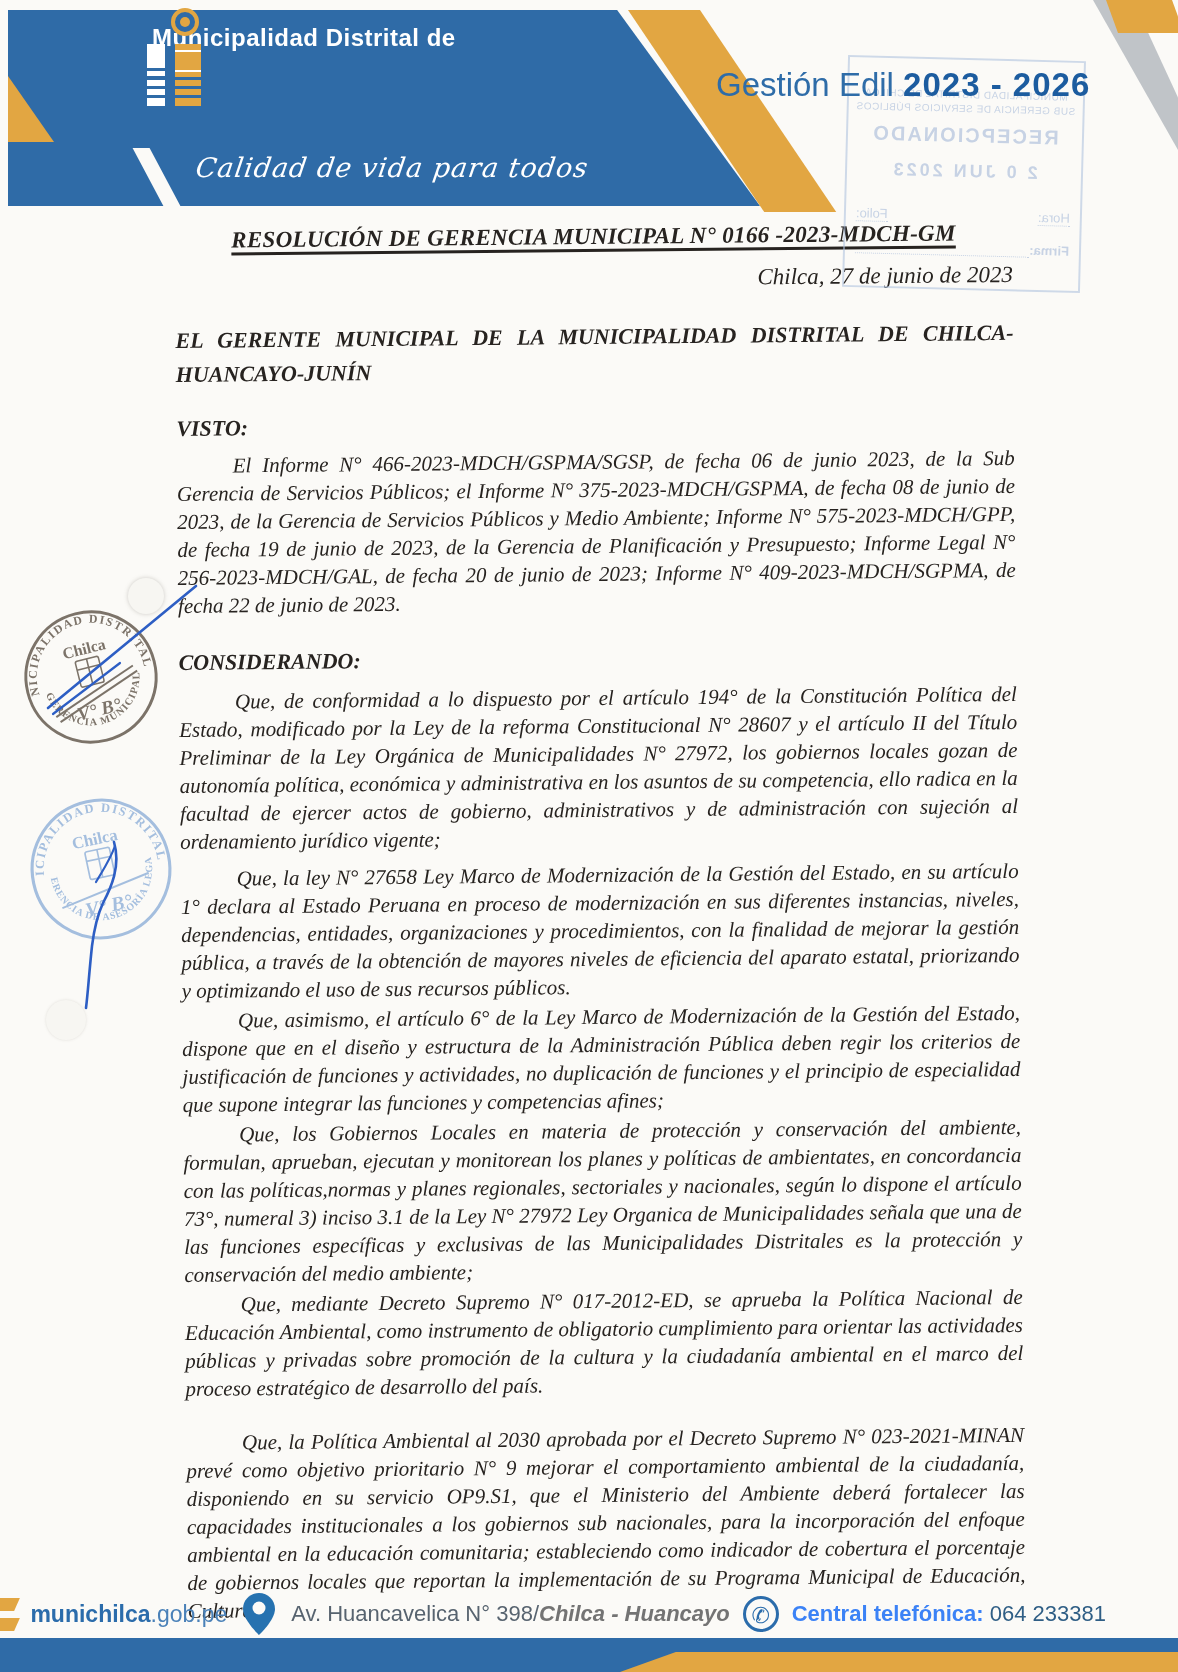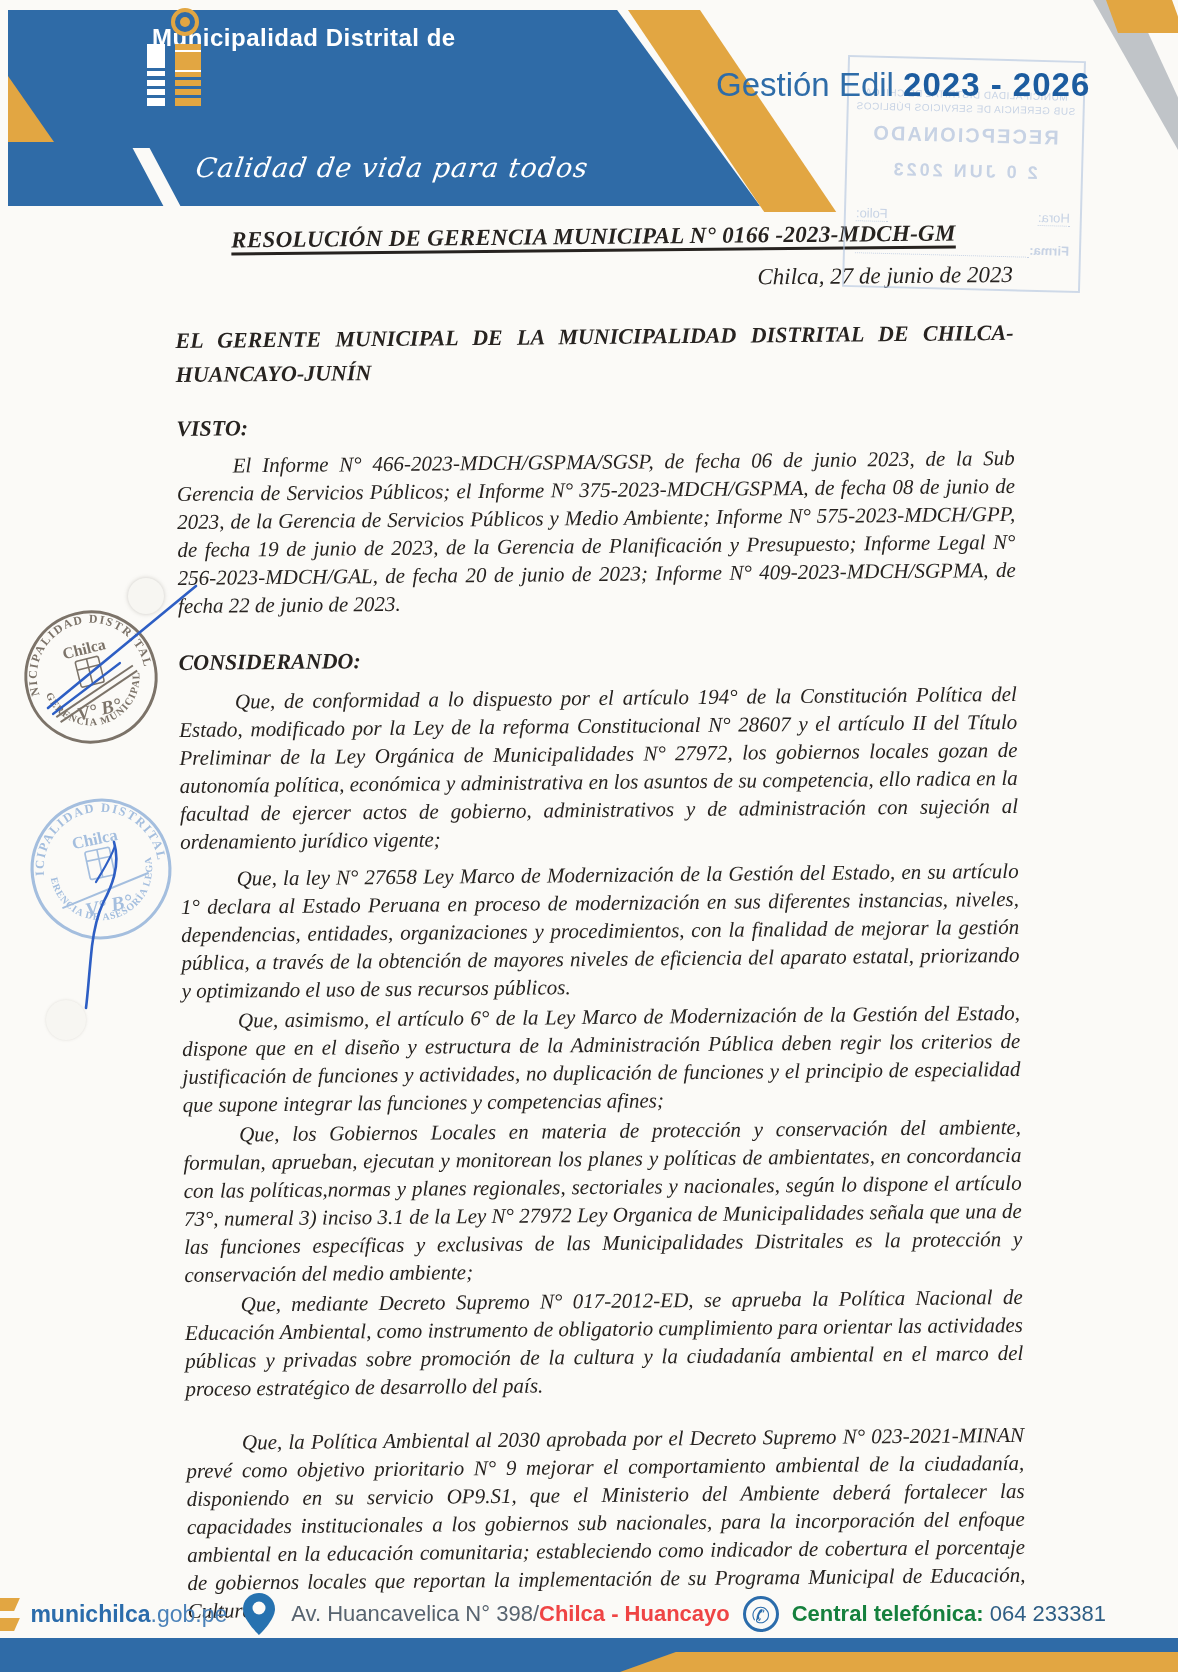--- a/index.html
+++ b/index.html
@@ -79,21 +79,21 @@
   .hole2{left:46px;top:1000px;width:40px;height:40px;box-shadow:0 0 3px rgba(120,115,105,.2);}
   
   .footer-row{position:absolute;left:86px;top:1588px;width:1020px;height:52px;display:flex;
         align-items:center;gap:13px;font-family:"Liberation Sans",sans-serif;z-index:2;justify-content:flex-end;}
   .f-bars{display:flex;flex-direction:column;gap:7px;}
   .f-bars i{display:block;width:46px;height:13px;background:#e2a642;transform:skewX(-24deg);}
   .website{font-size:23px;color:#4a81b8;white-space:nowrap;}
   .website b{color:#2b6cab;}
   .pin-icon{flex:0 0 auto;}
   .address{font-size:22px;color:#57636f;white-space:nowrap;}
-  .address b{color:#ef4444;}
+  .address b{color:#737373;font-style:italic;}
   .phone-icon{flex:0 0 auto;width:36px;height:36px;border:3px solid #2b6cab;border-radius:50%;
         color:#2b6cab;font-size:22px;line-height:34px;text-align:center;box-sizing:border-box;}
   .phone-text{font-size:22px;color:#2b6cab;font-weight:bold;white-space:nowrap;}
   .phone-text span{color:#2f5e85;font-weight:normal;}
   .band-bottom{position:absolute;left:0;top:1638px;width:1178px;height:34px;background:#2f6ba7;}
   .band-bottom-accent{position:absolute;left:620px;top:1652px;width:558px;height:20px;background:#e2a642;
         clip-path:polygon(10% 0,100% 0,100% 100%,0 100%);}
 </style>
 </head>
 <body>
@@ -216,18 +216,18 @@
         <i></i>
         <i></i>
       </span>
     <span class="website"><b>munichilca</b><span>.gob.pe</span></span>
     <svg class="pin-icon" width="38" height="46" viewBox="0 0 38 46">
       <path d="M19 2 C10 2 3 9 3 18 C3 29 19 44 19 44 C19 44 35 29 35 18 C35 9 28 2 19 2 Z" fill="#2672b0"></path>
       <circle cx="19" cy="17" r="6.5" fill="#fbfaf7"></circle>
     </svg>
     <span class="address"><span>Av. Huancavelica N° 398</span><span>/</span><b>Chilca - Huancayo</b></span>
     <span class="phone-icon"><span>✆</span></span>
-    <span class="phone-text"><span style="color:#15803d;font-weight:bold;">Central telefónica: </span><span>064 233381</span></span>
+    <span class="phone-text"><span style="color:#3b82f6;font-weight:bold;">Central telefónica: </span><span>064 233381</span></span>
   </div>
   <div class="band-bottom"></div>
   <div class="band-bottom-accent"></div>
 
 </div>
 
 </body></html>

